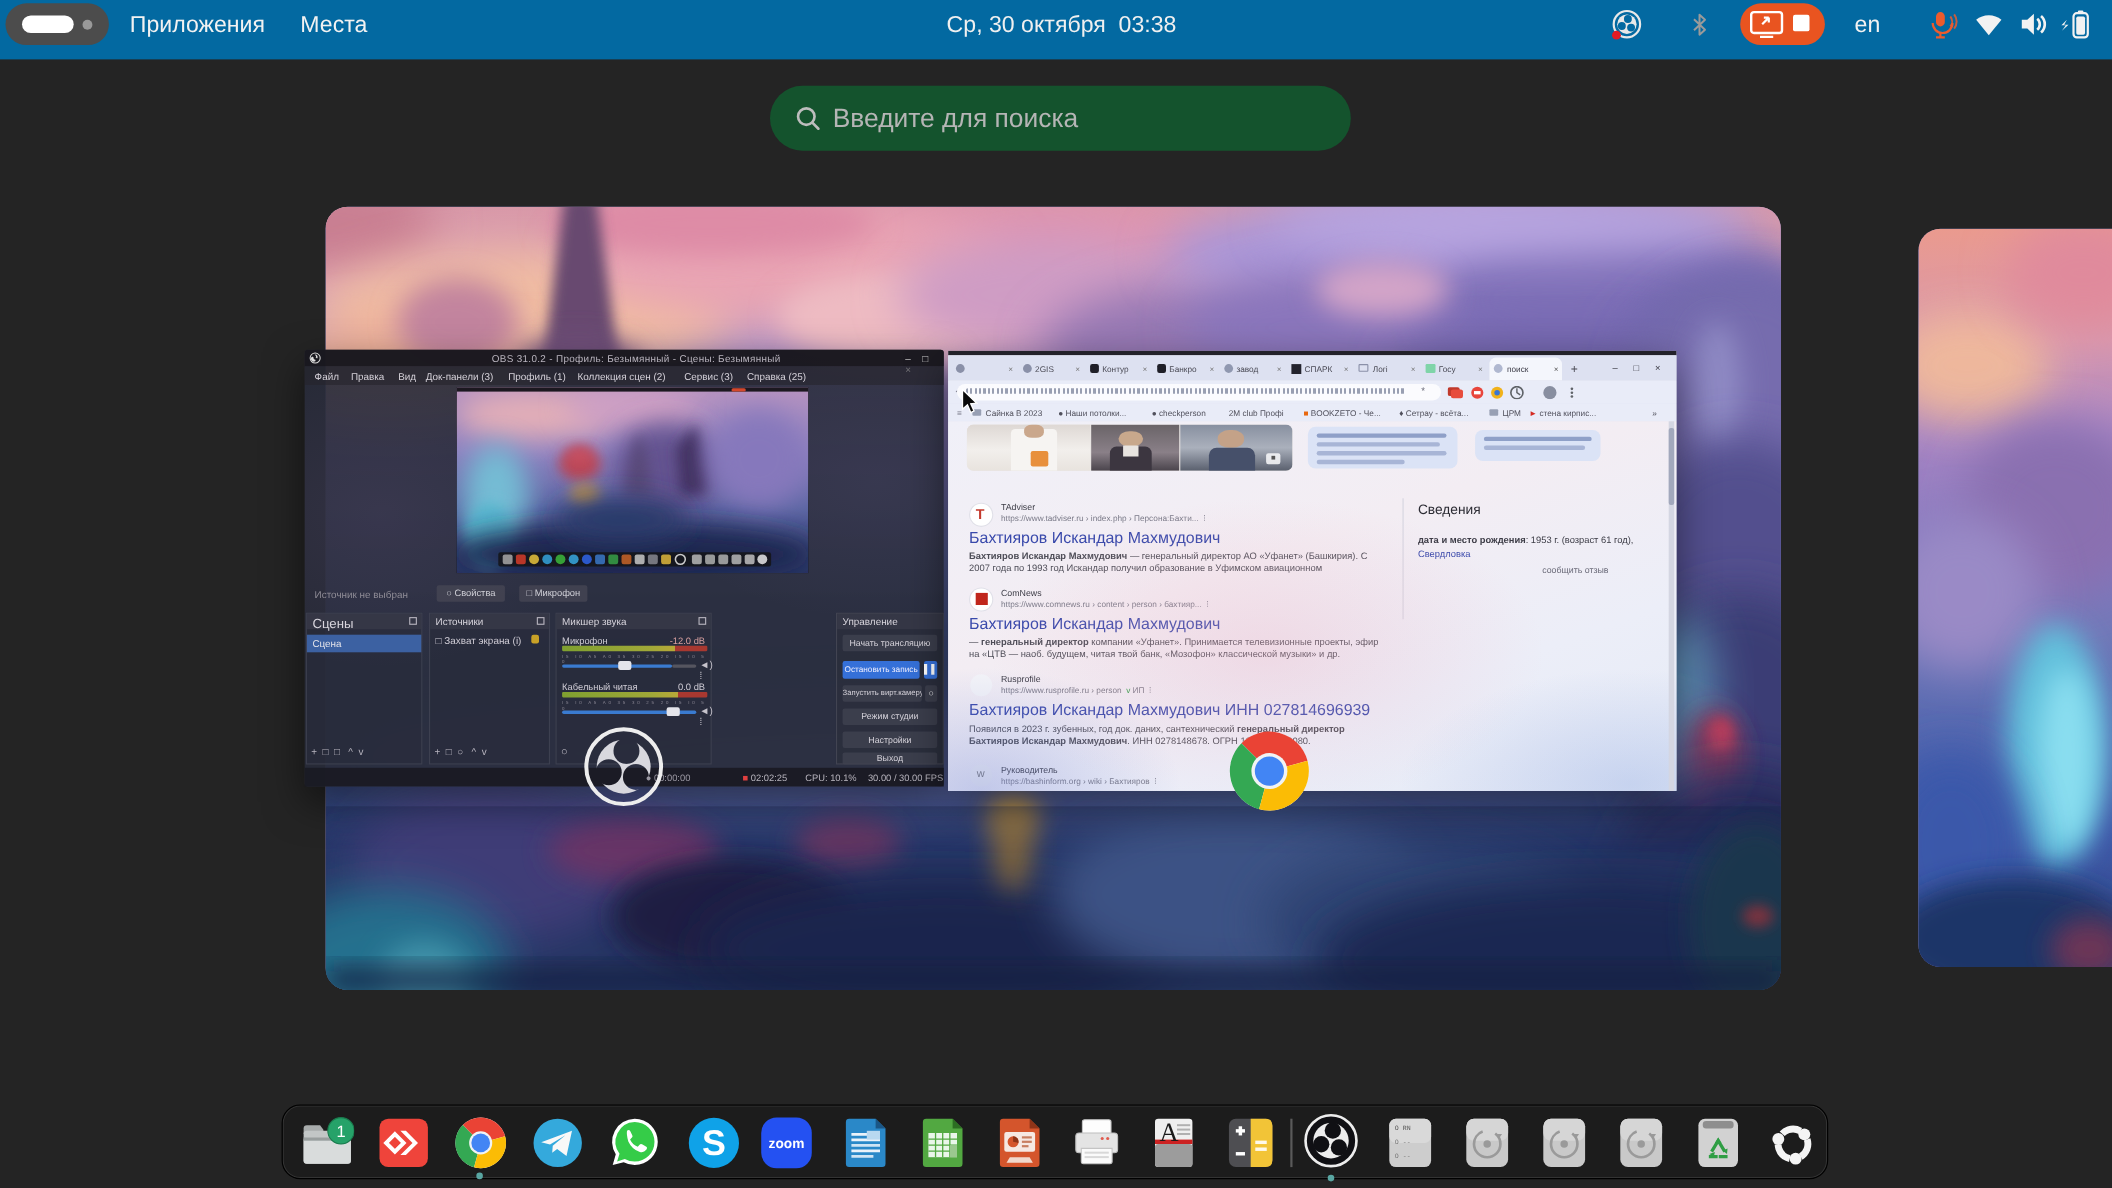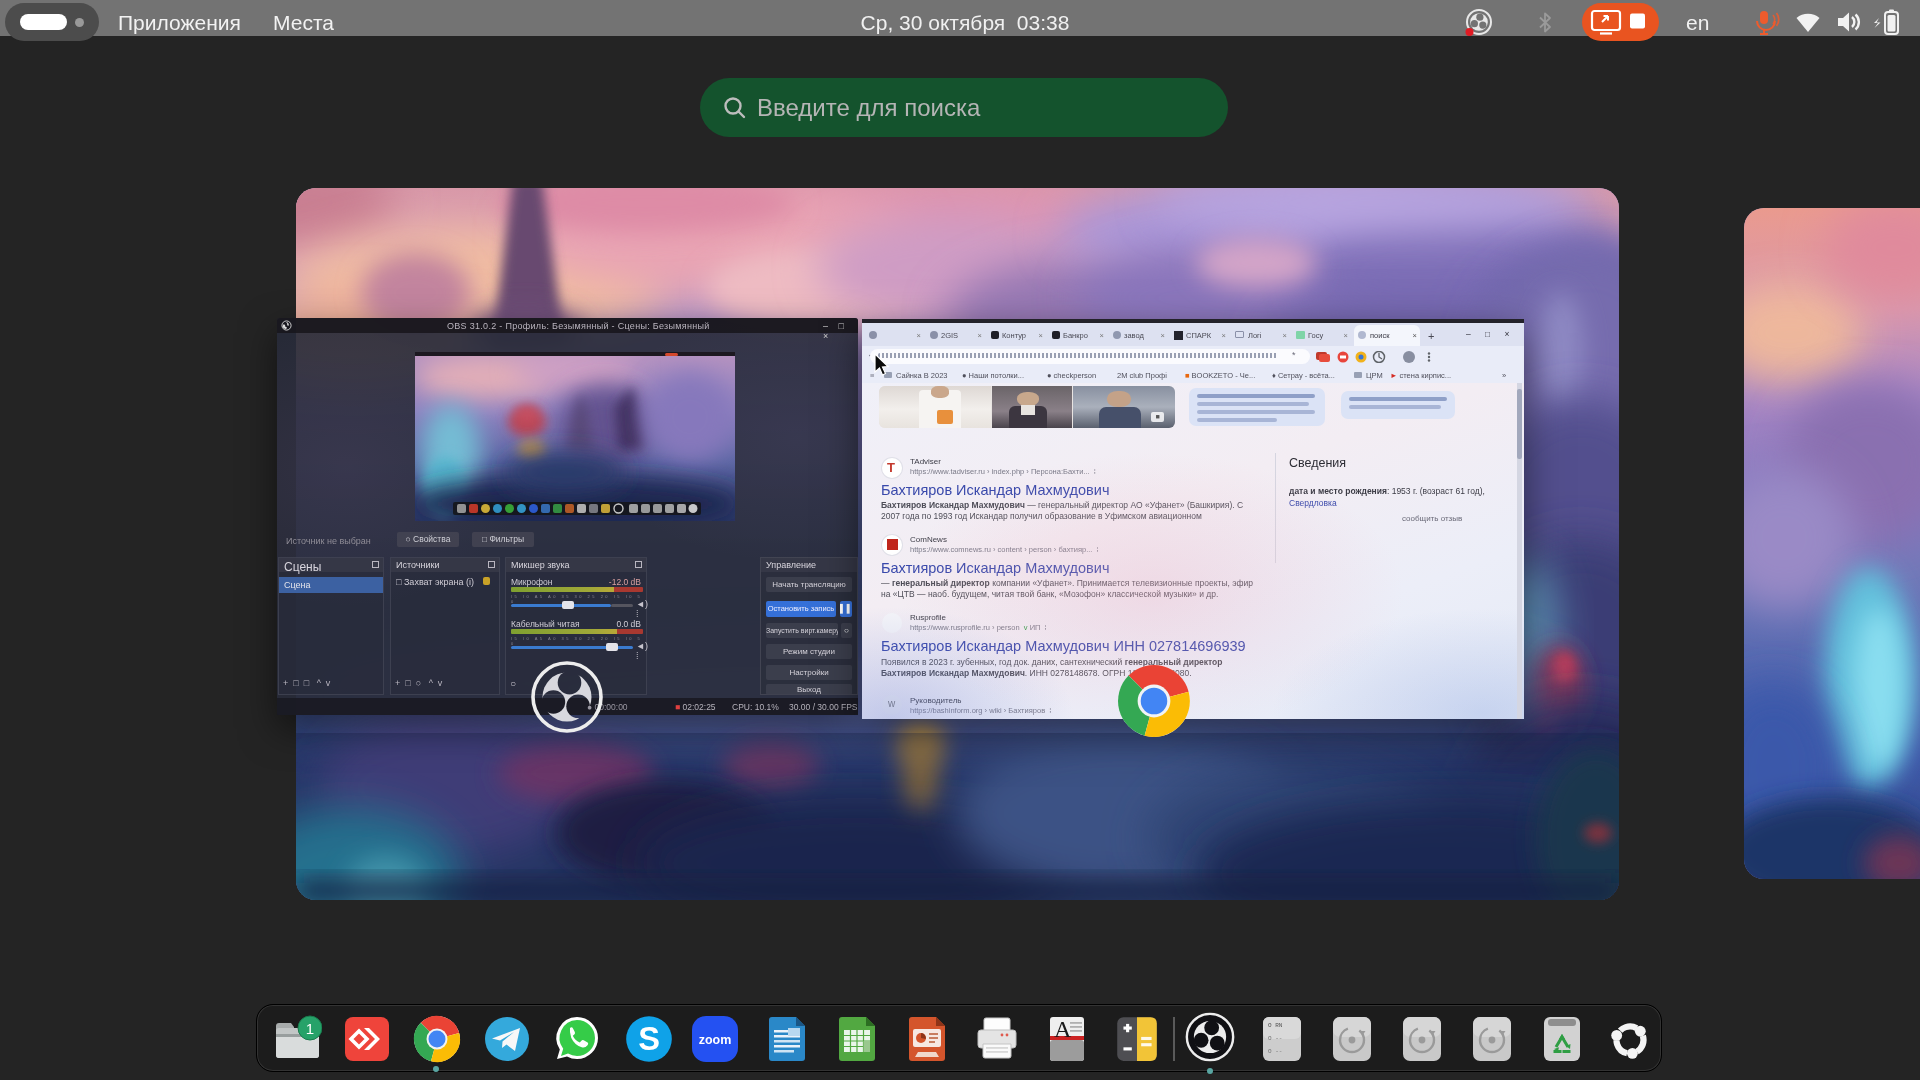--- a/index.html
+++ b/index.html
@@ -1,21 +1,21 @@
 <!DOCTYPE html>
 <html><head>
 <meta charset="utf-8">
 <style>
   * { margin:0; padding:0; box-sizing:border-box; }
   html,body { width:1920px; height:1080px; overflow:hidden; background:#242424;
     font-family:"Liberation Sans", sans-serif; }
   .abs { position:absolute; }
 
   
-  #topbar { position:absolute; left:0; top:0; width:1920px; height:36px; background:#737373; color:#eee; }
+  #topbar { position:absolute; left:0; top:0; width:1920px; height:54px; background:#0369a1; color:#eee; }
   #wspill { position:absolute; left:5px; top:3px; width:94px; height:38px; background:#4c4c4c; border-radius:19px; }
   #wspill .act { position:absolute; left:15px; top:11px; width:47px; height:16px; background:#fff; border-radius:8px; }
   #wspill .dot { position:absolute; left:70px; top:15px; width:9px; height:9px; background:#999; border-radius:50%; }
   .tb-label { position:absolute; top:0; height:45px; line-height:45px; font-size:21px; color:#f2f2f2; }
   #clock { position:absolute; left:860px; top:0; width:210px; height:45px; line-height:45px; font-size:21px; color:#f0f0f0; text-align:center; }
 
   
   #search { position:absolute; left:700px; top:78px; width:528px; height:59px; background:#14532d; border-radius:30px; }
   #search .txt { position:absolute; left:57px; top:16px; font-size:24px; color:#b5b5b5; }
 
@@ -226,20 +226,30 @@
   <div class="abs" style="left:0;top:0;width:581px;height:15px;background:rgba(24,21,27,0.85);border-radius:3px 3px 0 0;">
     <svg class="abs" style="left:4px;top:2px;" width="11" height="11" viewBox="0 0 24 24">
         <circle cx="12" cy="12" r="10" fill="none" stroke="#ddd" stroke-width="2"></circle>
         <path d="M12 5a5 5 0 0 1 4 8l-3-2a3 3 0 0 0-2-5z" fill="#ddd"></path>
         <path d="M6 9l3 2a3 3 0 0 0 3 4l1 3a5 5 0 0 1-7-9z" fill="#ddd"></path>
       </svg>
     <div class="abs" style="left:170px;top:3px;font-size:9px;color:#b9b4be;letter-spacing:0.3px;">OBS 31.0.2 - Профиль: Безымянный - Сцены: Безымянный</div>
     <div class="abs" style="left:546px;top:3px;font-size:9px;color:#cfcfcf;letter-spacing:4px;">– □ ×</div>
   </div>
 
+  <div class="abs" style="left:0;top:15px;width:581px;height:17px;background:rgba(36,34,42,0.55);font-size:9px;color:#d6d2da;">
+    <span class="abs" style="left:9px;top:4px;">Файл</span>
+    <span class="abs" style="left:42px;top:4px;">Правка</span>
+    <span class="abs" style="left:85px;top:4px;">Вид</span>
+    <span class="abs" style="left:110px;top:4px;">Док-панели (3)</span>
+    <span class="abs" style="left:185px;top:4px;">Профиль (1)</span>
+    <span class="abs" style="left:248px;top:4px;">Коллекция сцен (2)</span>
+    <span class="abs" style="left:345px;top:4px;">Сервис (3)</span>
+    <span class="abs" style="left:402px;top:4px;">Справка (25)</span>
+  </div>
 
   <div class="abs" style="left:138px;top:34px;width:320px;height:169px;overflow:hidden;background:#1a1a24;">
     <svg width="320" height="169" viewBox="0 0 320 169">
       <defs>
         <linearGradient id="cvb" x1="0" y1="0" x2="0" y2="1">
           <stop offset="0" stop-color="#b793c0"></stop>
           <stop offset="0.35" stop-color="#8f82c0"></stop>
           <stop offset="0.65" stop-color="#5c66a4"></stop>
           <stop offset="1" stop-color="#2a3768"></stop>
         </linearGradient>
@@ -282,21 +292,21 @@
         <rect x="186" y="1" width="9" height="9" rx="2" fill="#b0b0b0"></rect>
         <rect x="198" y="1" width="9" height="9" rx="2" fill="#b0b0b0"></rect>
         <rect x="210" y="1" width="9" height="9" rx="2" fill="#b8b8b8"></rect>
         <rect x="222" y="1" width="9" height="9" rx="2" fill="#c0c0c0"></rect>
         <circle cx="238" cy="5.5" r="4.5" fill="#e8e8e8"></circle>
     </svg>
   </div>
 
   <div class="abs" style="left:9px;top:218px;font-size:9px;color:#8f8c96;">Источник не выбран</div>
   <div class="abs" style="left:120px;top:214px;width:62px;height:15px;background:rgba(70,70,84,0.8);border-radius:2px;font-size:8.5px;color:#cfcfd6;text-align:center;line-height:15px;">○ Свойства</div>
-  <div class="abs" style="left:195px;top:214px;width:62px;height:15px;background:rgba(70,70,84,0.8);border-radius:2px;font-size:8.5px;color:#cfcfd6;text-align:center;line-height:15px;">□ Фильтры</div>
+  <div class="abs" style="left:195px;top:214px;width:62px;height:15px;background:rgba(70,70,84,0.8);border-radius:2px;font-size:8.5px;color:#cfcfd6;text-align:center;line-height:15px;">□ Микрофон</div>
 
   <div class="abs" style="left:1px;top:239px;width:106px;height:138px;background:rgba(40,44,58,0.6);border:1px solid rgba(86,88,104,0.45);">
     <div class="abs" style="left:0;top:0;width:104px;height:14px;background:rgba(58,60,74,0.7);font-size:12px;color:#d8d5dd;">
         <span style="position:absolute;left:5px;top:2px;">Сцены</span>
         <span style="position:absolute;right:4px;top:3px;width:7px;height:7px;border:1px solid #b9b6c0;"></span>
       </div>
     <div class="abs" style="left:0;top:19px;width:104px;height:16px;background:#3c61a2;font-size:9px;color:#e2e2ea;">
         <span style="position:absolute;left:5px;top:3px;">Сцена</span>
       </div>
     <div class="abs" style="left:4px;top:120px;width:98px;font-size:9px;color:#b9b6c0;">+ &nbsp;□ &nbsp;□ &nbsp;&nbsp;^ &nbsp;v</div>

